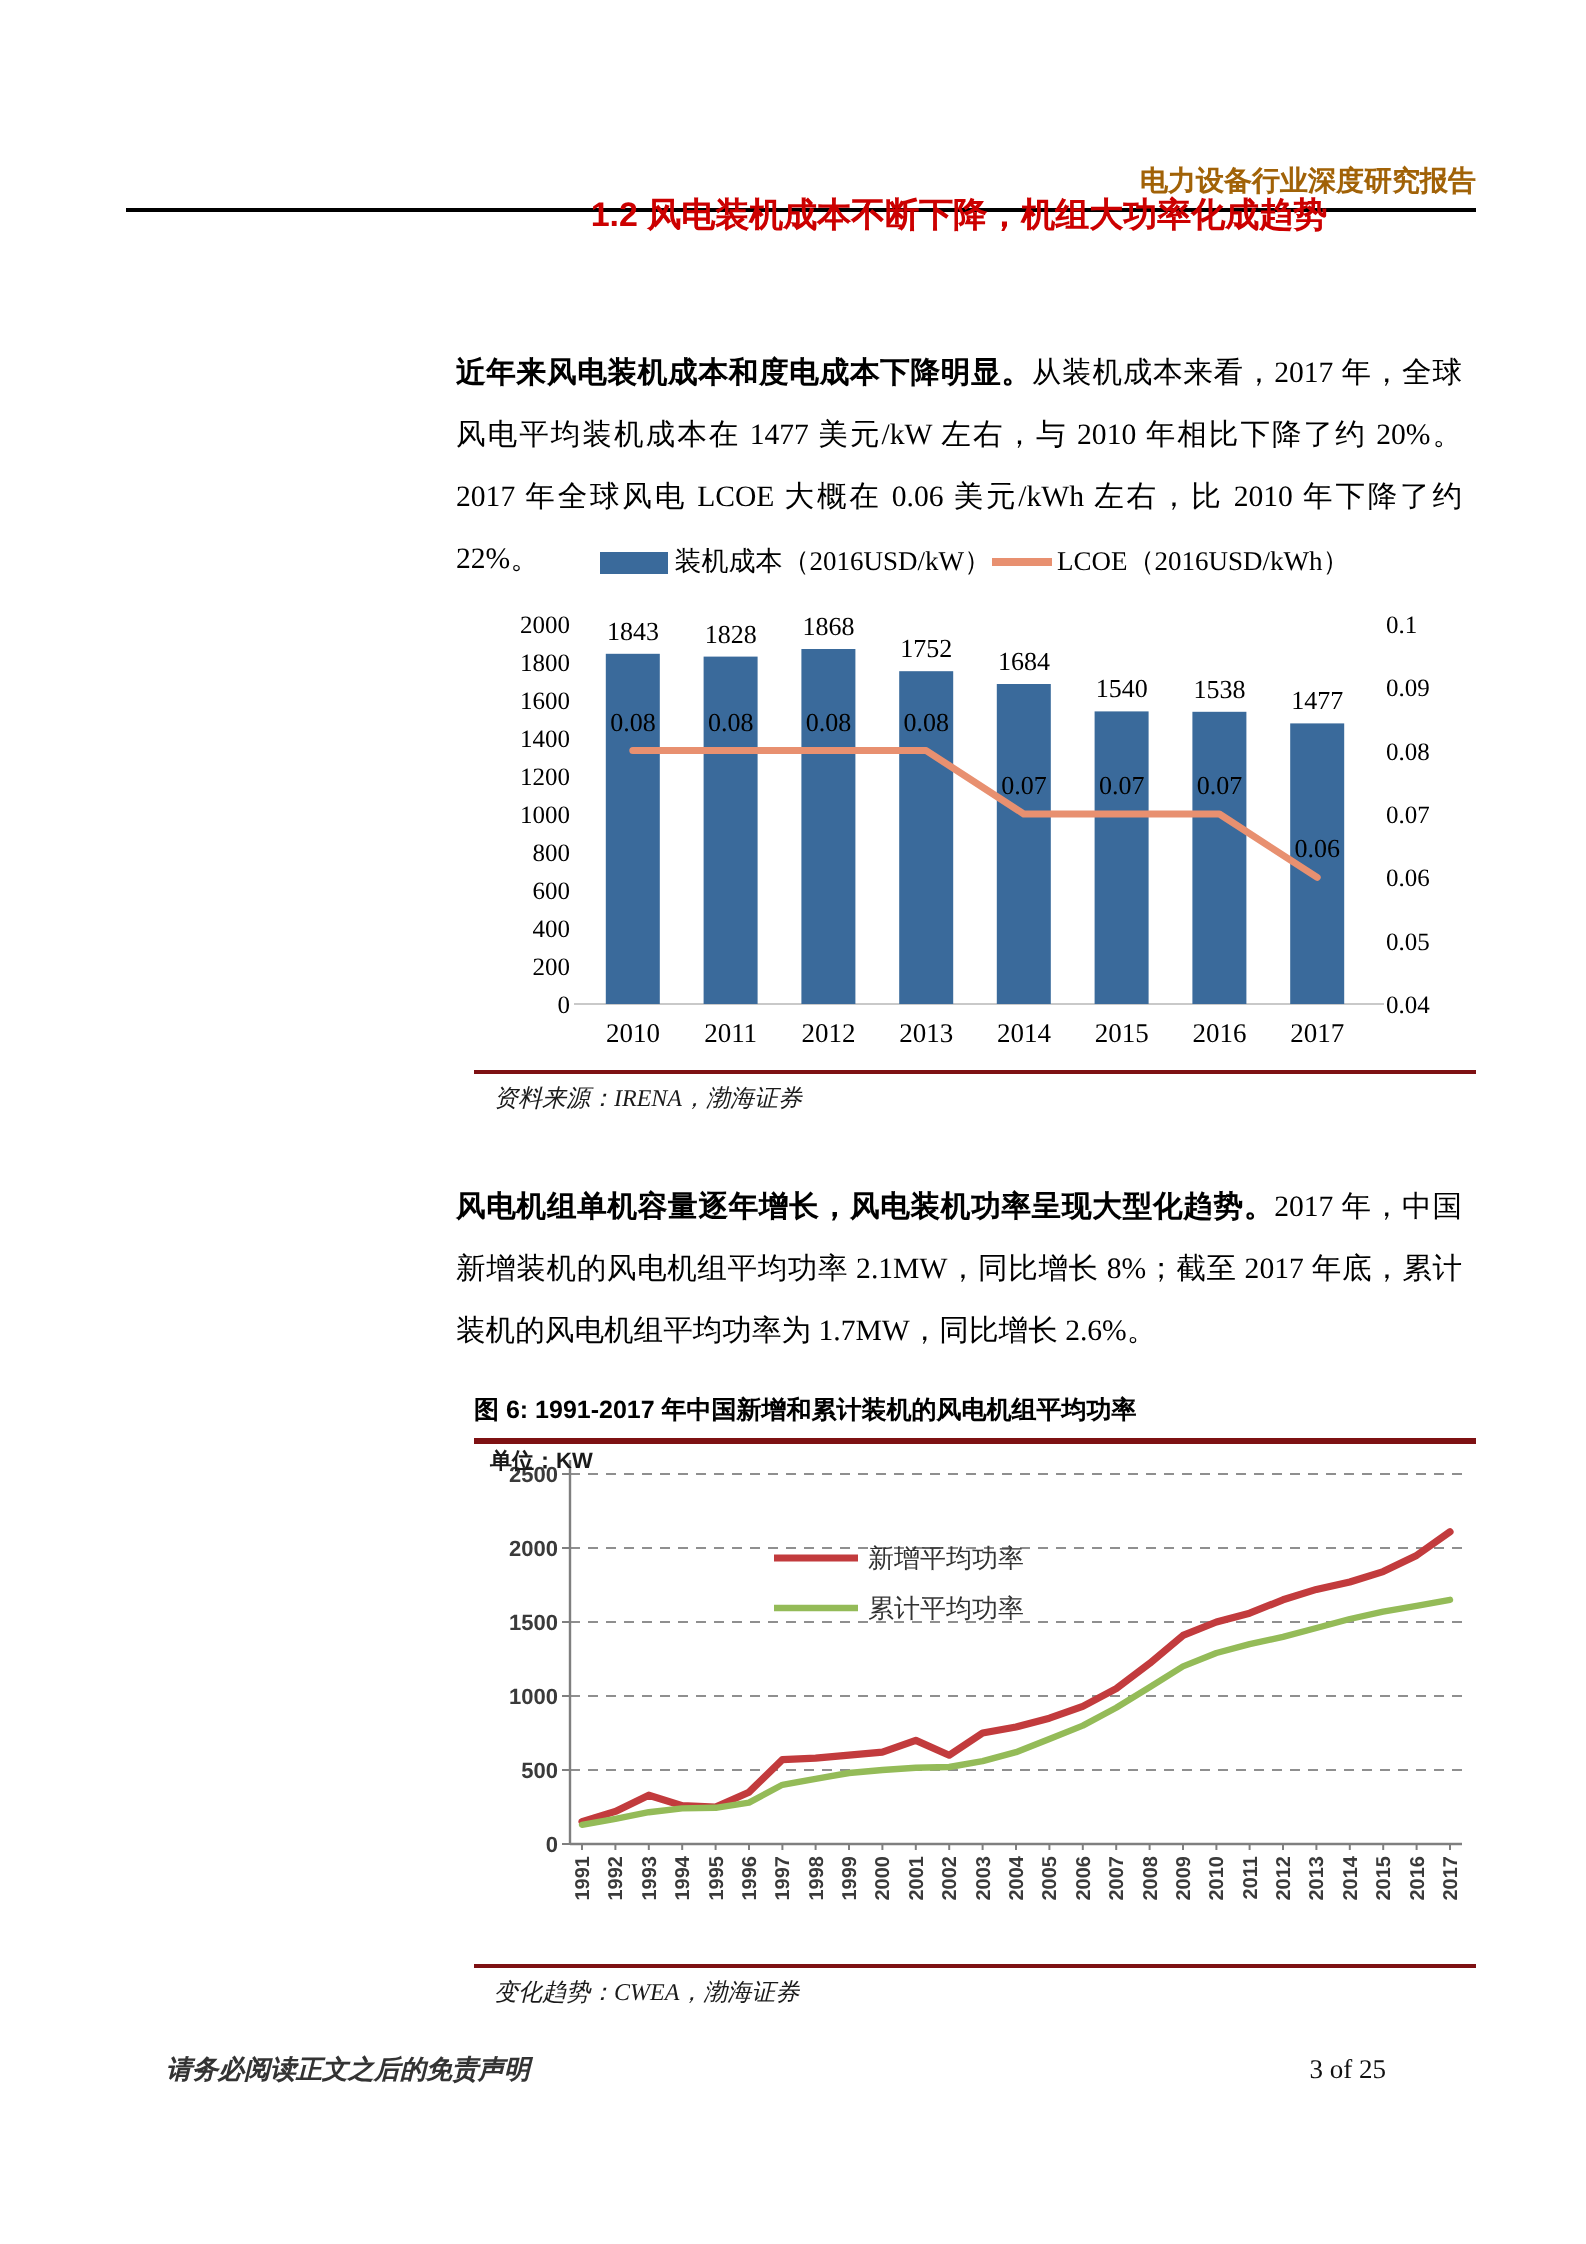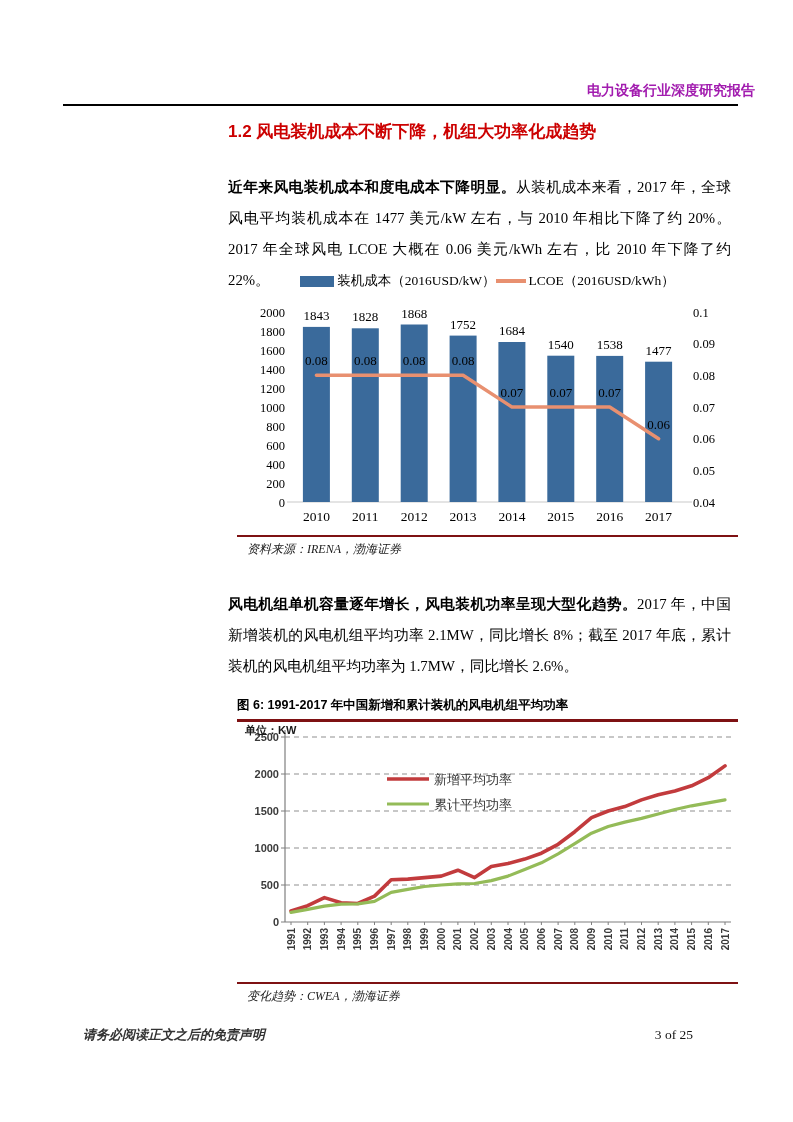--- a/index.html
+++ b/index.html
@@ -1,25 +1,25 @@
 <!DOCTYPE html>
 <html><head>
 <meta charset="utf-8">
 <style>
   html,body{margin:0;padding:0;background:#888;}
   .page{position:relative;width:793px;height:1122px;margin:0 auto;background:#ffffff;
         font-family:"Liberation Serif",serif;color:#000;overflow:hidden;}
 
   
-  .hdr-title{position:absolute;top:82px;right:38px;font-family:"Liberation Sans",sans-serif;
-             font-weight:bold;font-size:14px;color:#a21caf;}
+  .hdr-title{position:absolute;top:82px;right:55px;font-family:"Liberation Sans",sans-serif;
+             font-weight:bold;font-size:14px;color:#a16207;}
   .hdr-rule{position:absolute;top:104px;left:63px;width:675px;height:2px;background:#000;}
 
   
-  .sec-title{position:absolute;top:120px;left:228px;width:503px;margin:0;
+  .sec-title{position:absolute;top:96px;left:228px;width:503px;margin:0;text-align:center;
              font-family:"Liberation Sans",sans-serif;font-weight:bold;font-size:17px;color:#CC0000;}
 
   
   .para{position:absolute;left:228px;width:503px;margin:0;font-size:14.8px;line-height:31px;
         text-align:justify;}
   .p1{top:172px;}
   .p2{top:589px;}
   .para b{font-weight:bold;}
 
   

